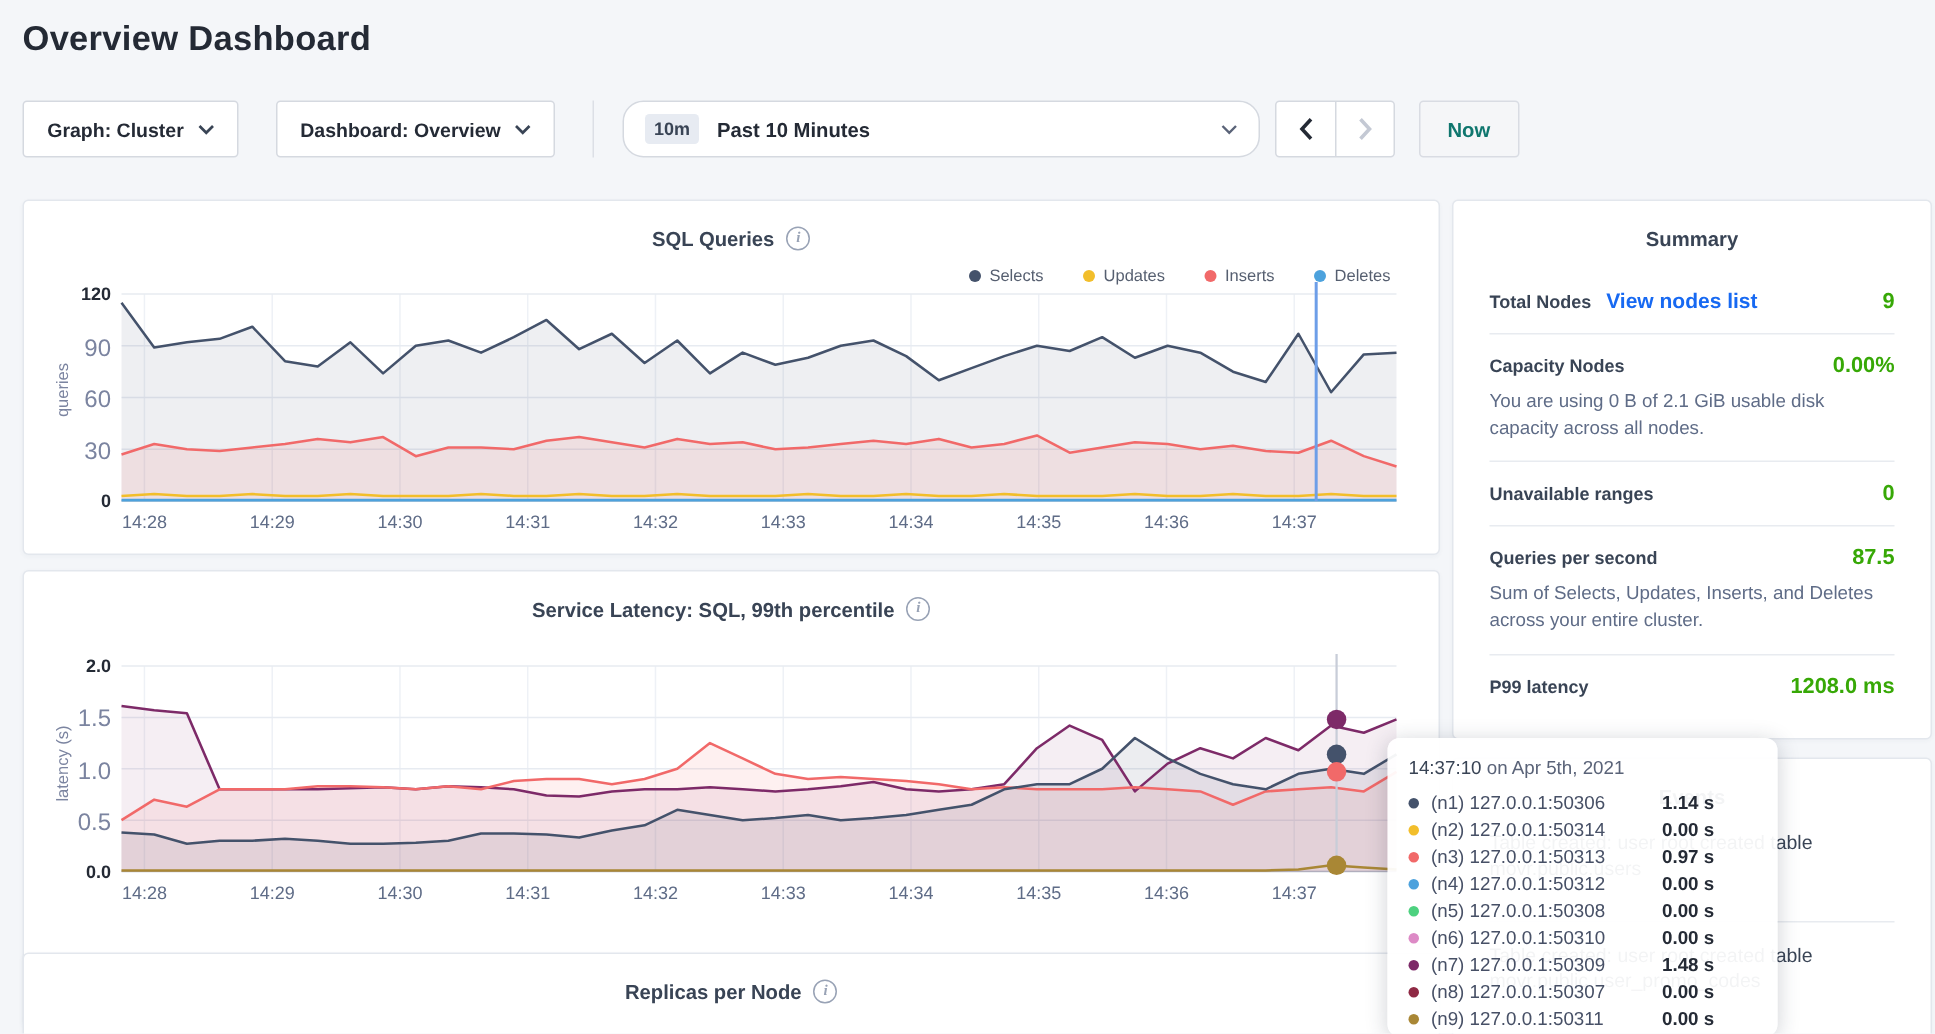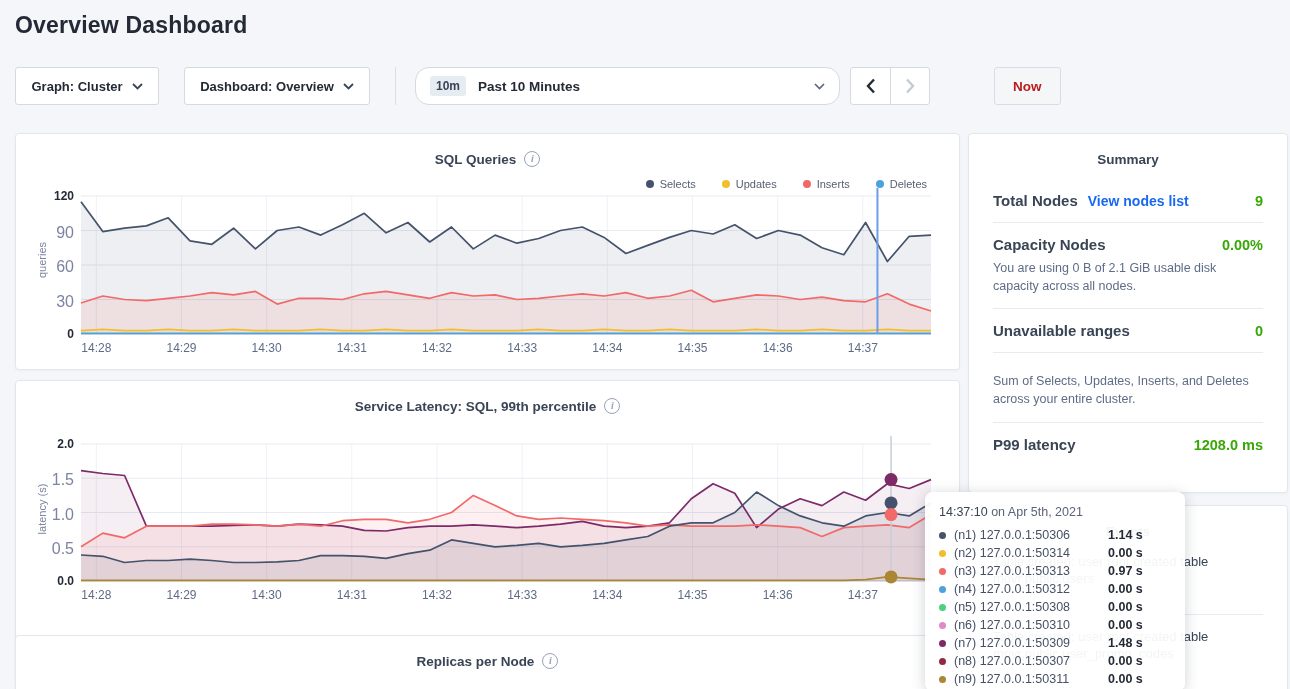--- a/index.html
+++ b/index.html
@@ -17,22 +17,22 @@
   #timepicker{ position:absolute; left:415px; top:67px; width:425px; height:38px; background:#fff; border:1px solid #d5d9e0;
                border-radius:14px; display:flex; align-items:center; padding:0 14px; gap:12px; cursor:pointer; }
   .badge { background:#e7ebf2; color:#394455; font-size:12px; font-weight:bold; padding:3px 6px; border-radius:3px; }
   #timepicker .tp-label { font-weight:bold; font-size:13.5px; color:#242a35; }
   #timepicker .spacer { flex:1; }
   .chev { width:11px; height:7px; }
   .btn-group { position:absolute; left:850px; top:67px; width:80px; height:38px; background:#fff; border:1px solid #d5d9e0;
                border-radius:3px; display:flex; }
   .btn-group .nav-btn { width:50%; display:flex; align-items:center; justify-content:center; cursor:pointer; }
   .btn-group .nav-btn + .nav-btn { border-left:1px solid #d5d9e0; }
-  #now-btn { position:absolute; left:994px; top:67px; height:38px; padding:0 18px; background:#f5f6f8; border:1px solid #d9dce3;
-             border-radius:3px; font-weight:bold; font-size:13.5px; color:#b91c1c; display:flex; align-items:center; cursor:default; }
+  #now-btn { position:absolute; left:946px; top:67px; height:38px; padding:0 18px; background:#f5f6f8; border:1px solid #d9dce3;
+             border-radius:3px; font-weight:bold; font-size:13.5px; color:#0f766e; display:flex; align-items:center; cursor:default; }
 
   
   .card { position:absolute; background:#fff; border:1px solid #e3e7ed; border-radius:4px; box-shadow:0 1px 3px rgba(60,70,90,.04); }
   #card-sql { left:15px; top:133px; width:945px; height:237px; }
   #card-lat { left:15px; top:380px; width:945px; height:305px; }
   #card-rep { left:15px; top:635px; width:945px; height:120px; }
   #card-summary { left:968px; top:133px; width:320px; height:360px; }
   #card-events  { left:968px; top:505px; width:320px; height:260px; }
 
   .ctitle { display:flex; justify-content:center; align-items:center; gap:8px; padding-top:17px; font-size:13.5px; font-weight:bold; color:#394455; }
@@ -52,21 +52,21 @@
   .ylab { position:absolute; left:-14px; font-size:11px; color:#7b84a0; transform:rotate(-90deg); width:80px; text-align:center; }
   #card-sql .ylab { top:120px; }
   #card-lat .ylab { top:122px; }
 
   
   #card-summary { padding:0 24px; }
   .panel-title { text-align:center; font-size:13.5px; font-weight:bold; color:#394455; padding:18px 0 12px; }
   .srow { padding:13px 0; border-top:1px solid #e8ebf0; }
   .srow.first { border-top:none; }
   .srow .line1 { display:flex; align-items:baseline; }
-  .srow .lbl { font-size:15px; font-weight:bold; color:#394455;text-align:right; }
+  .srow .lbl { font-size:12px; font-weight:bold; color:#394455;text-align:right; }
   .srow .link { font-size:14px; font-weight:bold; color:#1769f2; margin-left:10px; cursor:pointer; }
   .srow .val { margin-left:auto; font-size:14.5px; font-weight:bold; color:#37a806; }
   .srow .desc { margin-top:6px; font-size:12.5px; color:#5f6c87; line-height:1.45; }
 
   
   #card-events { padding:0 24px; }
   .evt { padding:13px 0 27px; border-top:1px solid #e8ebf0; font-size:13px; color:#394455; line-height:17px; }
   .evt.first { border-top:none; padding-top:2px; }
 
   
@@ -263,20 +263,24 @@
     </div>
     <div class="desc">You are using 0 B of 2.1 GiB usable disk capacity across all nodes.</div>
   </div>
   <div class="srow">
     <div class="line1">
       <span class="lbl">Unavailable ranges</span>
       <span class="val">0</span>
     </div>
   </div>
   <div class="srow">
+    <div class="line1">
+      <span class="lbl">Queries per second</span>
+      <span class="val">87.5</span>
+    </div>
     <div class="desc">Sum of Selects, Updates, Inserts, and Deletes across your entire cluster.</div>
   </div>
   <div class="srow">
     <div class="line1">
       <span class="lbl">P99 latency</span>
       <span class="val">1208.0 ms</span>
     </div>
   </div>
 </aside>
 

